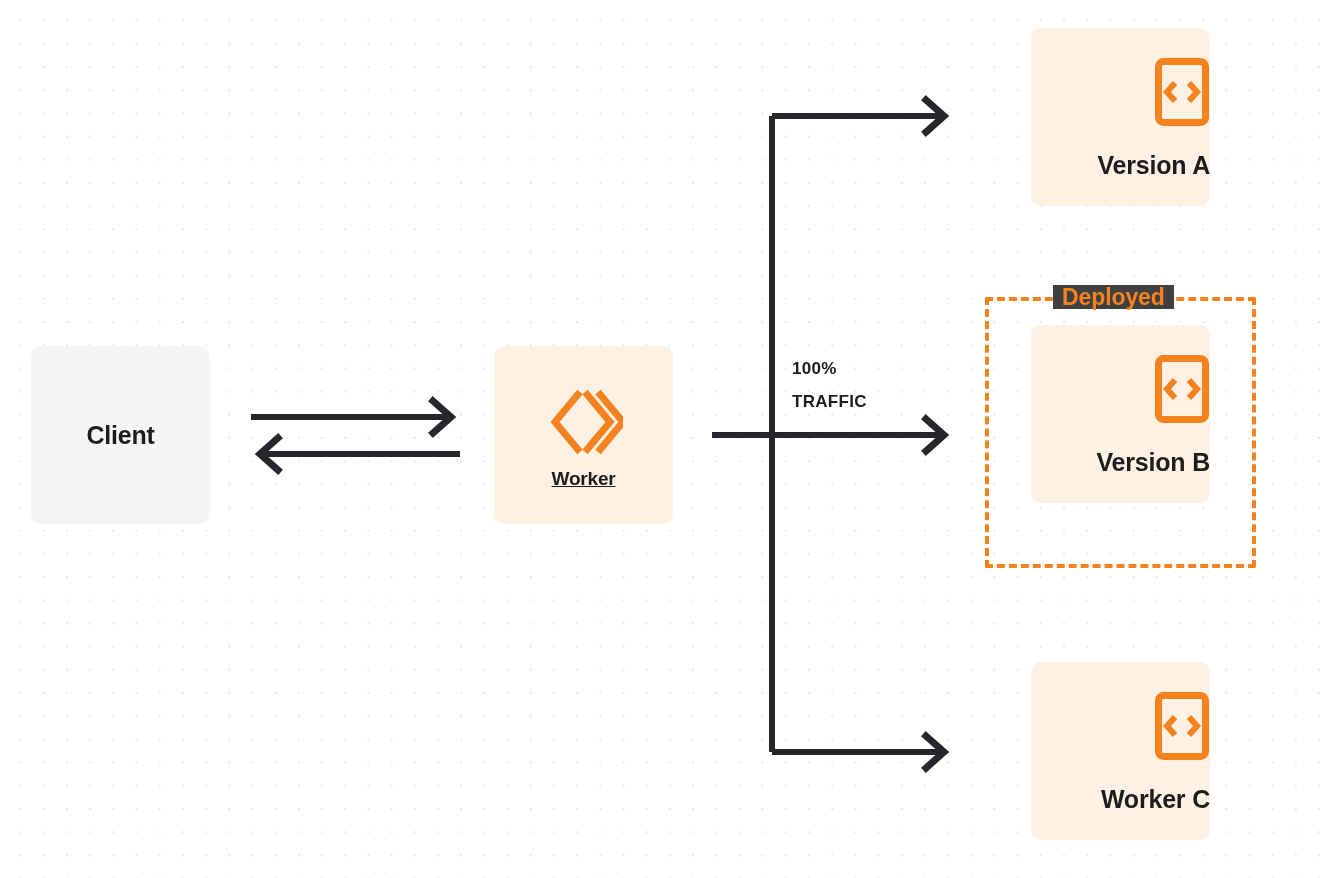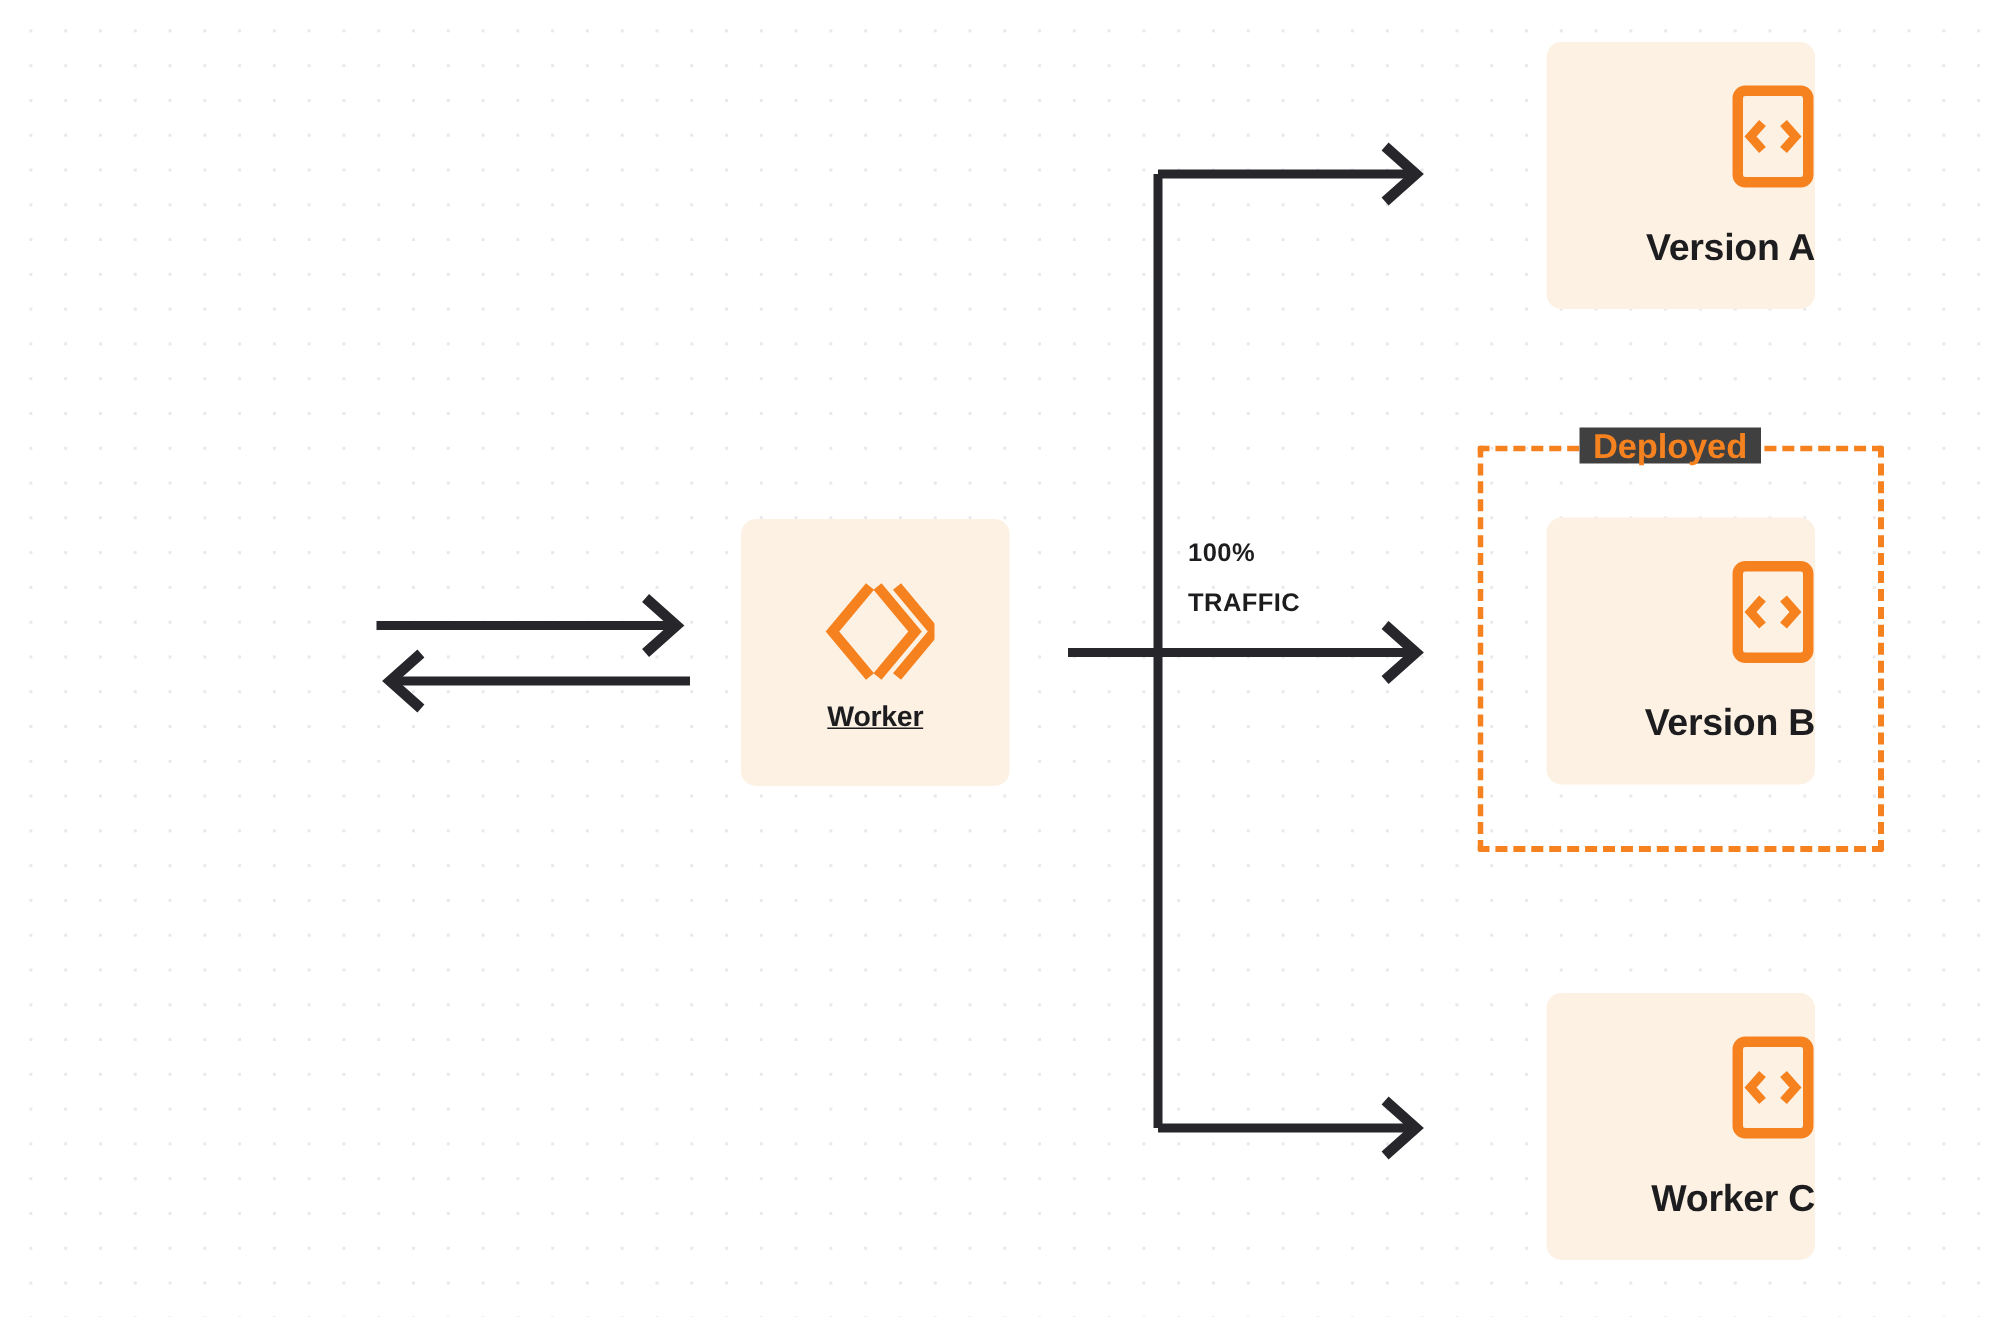--- a/index.html
+++ b/index.html
@@ -65,21 +65,21 @@
   
   .version-node {
     left: 1031px;
     width: 179px;
     height: 178px;
     background: #fdf1e3;
     border-radius: 10px;
     align-items: flex-end;
   }
   #version-a-node { top: 28px; }
-  #version-b-node { top: 345px; }
+  #version-b-node { top: 325px; }
   #version-c-node { top: 662px; }
   .version-node .node-label {
     font-size: 25px;
     margin-top: 22px;
   }
 
   
   #deployed-group {
     position: absolute;
     left: 985px;
@@ -175,20 +175,23 @@
       <line class="conn" x1="772" y1="752" x2="941" y2="752"></line>
       <polyline class="conn-head" points="926,736 944,752 926,768"></polyline>
     </g>
   </svg>
 
   <div id="traffic-label">
     <div>100%</div>
     <div>TRAFFIC</div>
   </div>
 
+  <div class="node" id="client-node">
+    <div class="node-label">Client</div>
+  </div>
 
   <div class="node" id="worker-node">
     <span>
       <svg width="78" height="78" viewBox="0 0 78 78" aria-hidden="true">
 
         <polyline points="35,9 10,39 35,69" fill="none" stroke="#f6821f" stroke-width="7" stroke-linejoin="miter" stroke-linecap="butt"></polyline>
 
         <polyline points="40,9 65,39 40,69" fill="none" stroke="#f6821f" stroke-width="7" stroke-linejoin="miter" stroke-linecap="butt"></polyline>
 
         <polyline points="53,9 78,39 53,69" fill="none" stroke="#f6821f" stroke-width="7" stroke-linejoin="miter" stroke-linecap="butt"></polyline>

